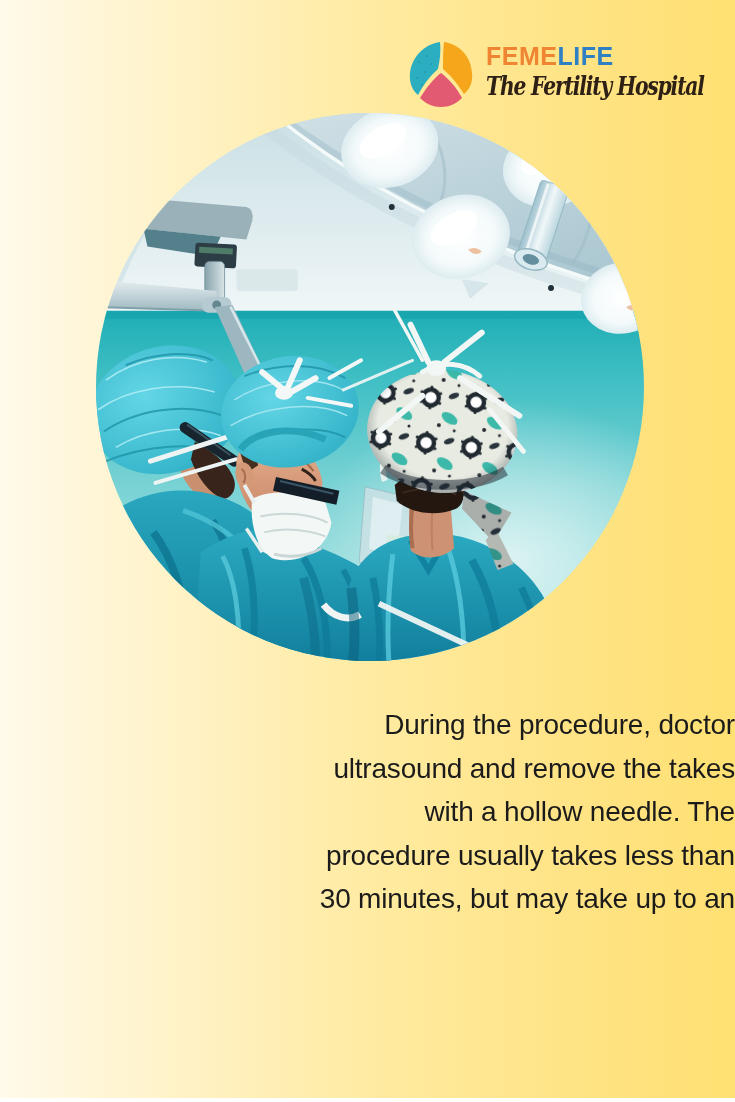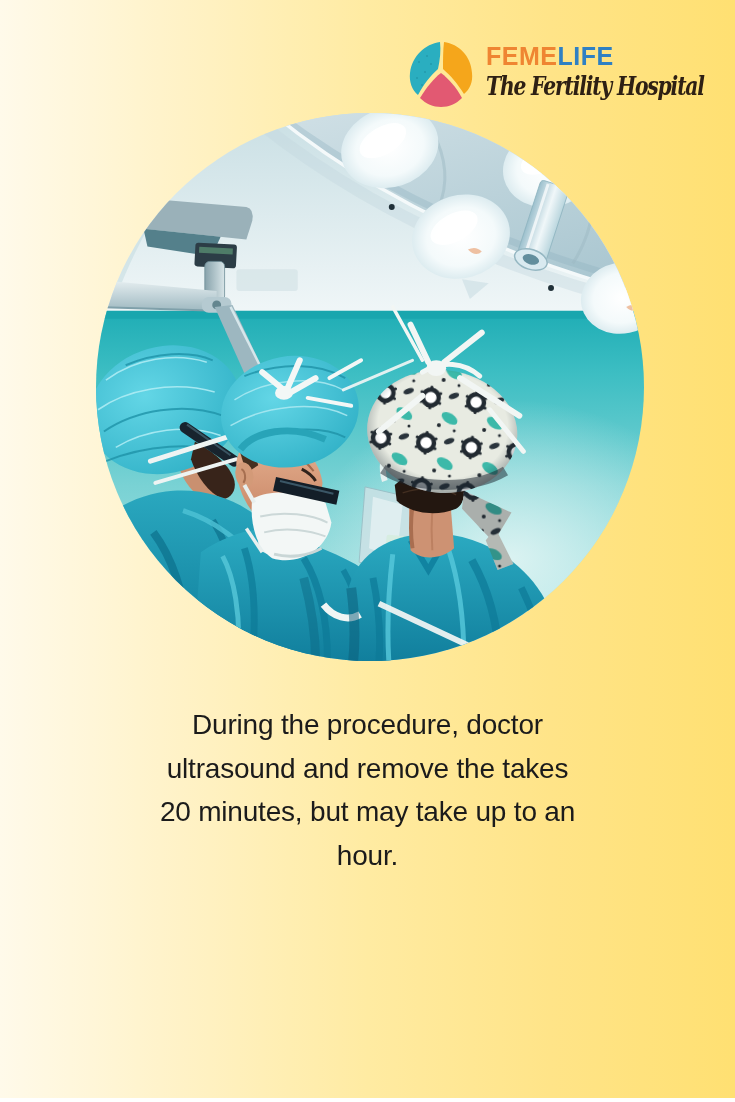--- a/index.html
+++ b/index.html
@@ -42,21 +42,21 @@
   .photo-wrap svg{display:block;width:548px;height:548px;}
   
   .caption{
     position:absolute;left:0;top:703px;width:735px;
     text-align:center;
     font-family:"Liberation Sans",sans-serif;
     font-size:28px;line-height:43.5px;
     letter-spacing:-.2px;
     color:#1B1B1B;
   }
-  .caption div{white-space:nowrap;}
+  .caption div{white-space:nowrap;text-align:right;}
   
   .bottom-strip{
     position:absolute;left:0;bottom:0;width:735px;height:4px;background:#FFFFFF;
   }
 </style>
 </head>
 <body>
 
 <div class="poster">
 
@@ -350,18 +350,19 @@
 
         <path d="M210,470 C218,500 222,530 222,554" stroke="#0B6A86" stroke-width="9" fill="none" opacity=".5"></path>
         <path d="M258,480 C262,510 262,534 260,554" stroke="#0A5C77" stroke-width="10" fill="none" opacity=".5"></path>
       </g>
     </svg>
   </div>
 
   <div class="caption">
     <div>During the procedure, doctor</div>
     <div>ultrasound and remove the takes</div>
-    <div>20 minutes, but may take up to an</div>
-    <div>hour.</div>
+    <div>with a hollow needle. The</div>
+    <div>procedure usually takes less than</div>
+    <div>30 minutes, but may take up to an</div>
   </div>
 
   <div class="bottom-strip"></div>
 </div>
 
 </body></html>

